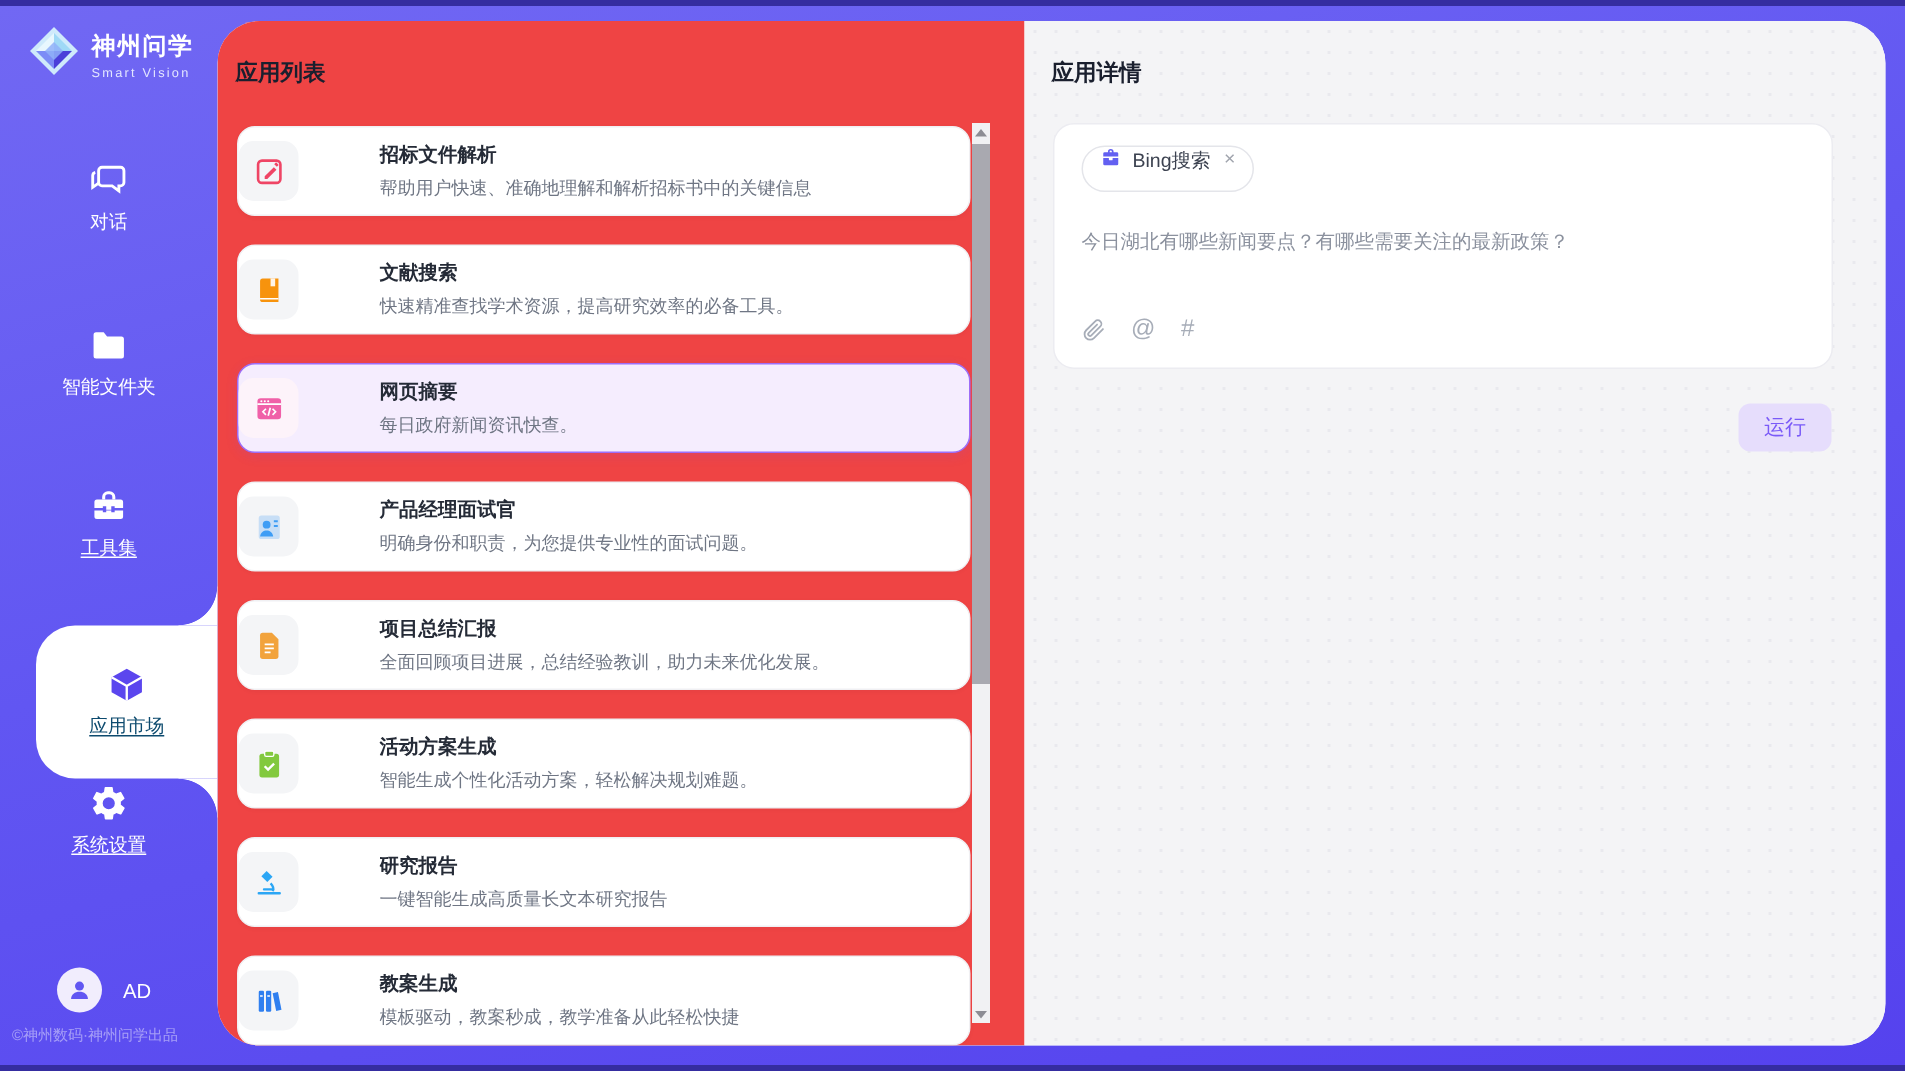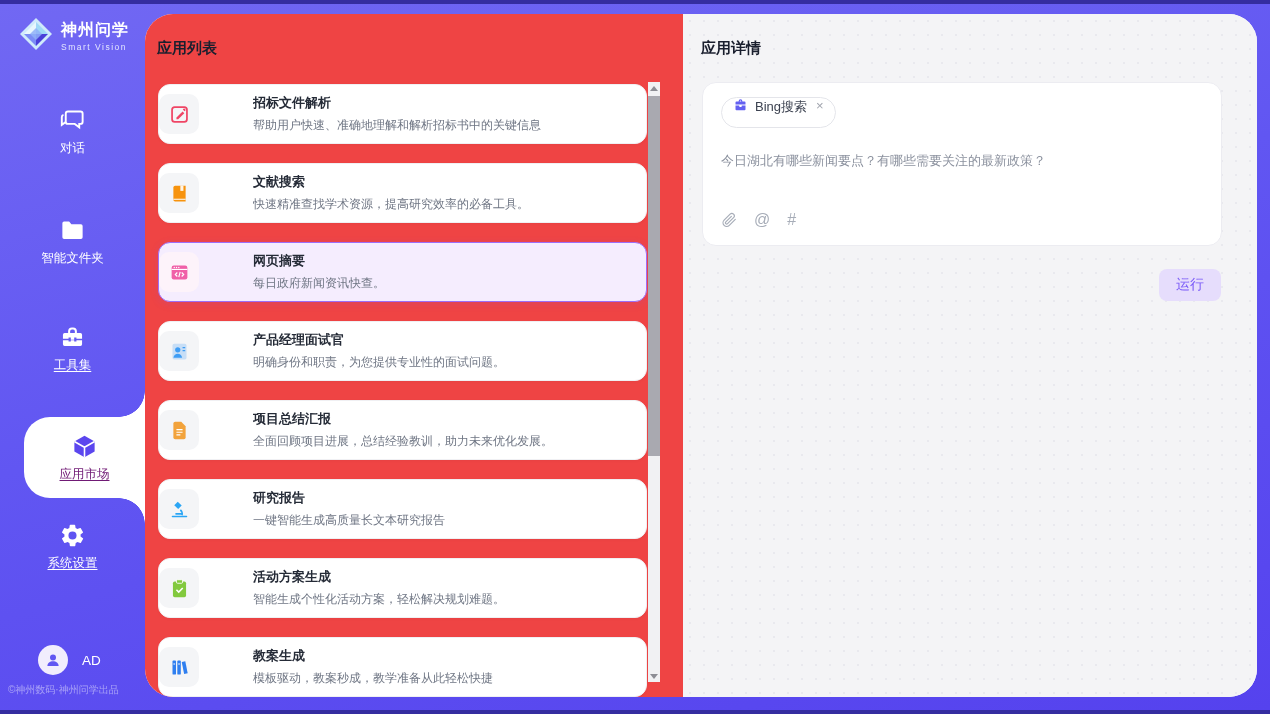--- a/index.html
+++ b/index.html
@@ -14,22 +14,22 @@
   .logo-text .cn { color:#fff; font-size:16px; font-weight:bold; letter-spacing:1px; }
   .logo-text .en { color:#e3e6ff; font-size:8.5px; letter-spacing:1.5px; margin-top:1px; }
   .nav-item { position:absolute; left:0; width:145px; display:flex; flex-direction:column;
               align-items:center; color:#fff; cursor:pointer; }
   .nav-item:nth-child(1){ top:103px; } .nav-item:nth-child(2){ top:213px; }
   .nav-item:nth-child(3){ top:320px; } .nav-item:nth-child(5){ top:518px; }
   .nav-icon svg { width:27px; height:27px; display:block; }
   .nav-label { font-size:12.5px; margin-top:6px; }
   .nav-label.u { text-decoration:underline; text-underline-offset:2px; }
   
-  .nav-item.selected { top:413px; left:24px; width:121px; height:81px; background:#fff;
-                       border-radius:26px 0 0 26px; justify-content:center; color:#701a75;text-align:center; }
+  .nav-item.selected { top:413px; left:24px; width:121px; height:102px; background:#fff;
+                       border-radius:26px 0 0 26px; justify-content:center; color:#0c4a6e;text-align:center; }
   .nav-item.selected::before, .nav-item.selected::after { content:""; position:absolute; right:0; width:26px; height:26px; }
   .nav-item.selected::before { top:-26px; background:radial-gradient(circle 26px at 0 0, rgba(0,0,0,0) 25.5px, #fff 26px); }
   .nav-item.selected::after  { bottom:-26px; background:radial-gradient(circle 26px at 0 100%, rgba(0,0,0,0) 25.5px, #fff 26px); }
   .user-row { position:absolute; left:38px; top:641px; display:flex; align-items:center; gap:14px; }
   .avatar { width:30px; height:30px; border-radius:50%; background:#f1edfd; display:flex;
             align-items:center; justify-content:center; }
   .user-initials { color:#fff; font-size:13.5px; }
   .sidebar-footer { position:absolute; left:8px; top:679px; font-size:10px; color:rgba(255,255,255,.45); }
 
   
@@ -227,43 +227,43 @@
                   <path d="M5 4a2 2 0 0 1 2-2h7l5 5v13a2 2 0 0 1-2 2H7a2 2 0 0 1-2-2z" fill="currentColor"></path>
                   <path d="M8.5 11h7M8.5 14h7M8.5 17h4.5" stroke="#fff" stroke-width="1.4"></path>
                 </svg>
               </span>
               <div class="card-texts">
                 <div class="card-title">项目总结汇报</div>
                 <div class="card-desc">全面回顾项目进展，总结经验教训，助力未来优化发展。</div>
               </div>
             </div>
             <div class="card">
+              <span class="card-icon" style="color: rgb(130, 201, 62);">
+                <svg viewBox="0 0 24 24">
+                  <rect x="4.5" y="4" width="15" height="18" rx="2" fill="currentColor"></rect>
+                  <rect x="8.5" y="2" width="7" height="4" rx="1.2" fill="currentColor" stroke="#fff" stroke-width="1"></rect>
+                  <path d="M8.5 13.5l2.6 2.6 4.6-4.6" fill="none" stroke="#fff" stroke-width="1.8"></path>
+                </svg>
+              </span>
+              <div class="card-texts">
+                <div class="card-title">活动方案生成</div>
+                <div class="card-desc">智能生成个性化活动方案，轻松解决规划难题。</div>
+              </div>
+            </div>
+            <div class="card">
               <span class="card-icon" style="color: rgb(43, 166, 245);">
                 <svg viewBox="0 0 24 24">
                   <path d="M10 3l4.5 4.5-4 4L6 7z" fill="currentColor"></path>
                   <path d="M13 12.5a6 6 0 0 1 1.8 6" fill="none" stroke="currentColor" stroke-width="1.8"></path>
                   <path d="M4 20h16M8 17h7" stroke="currentColor" stroke-width="1.8" stroke-linecap="round"></path>
                 </svg>
               </span>
               <div class="card-texts">
                 <div class="card-title">研究报告</div>
                 <div class="card-desc">一键智能生成高质量长文本研究报告</div>
-              </div>
-            </div>
-            <div class="card">
-              <span class="card-icon" style="color: rgb(130, 201, 62);">
-                <svg viewBox="0 0 24 24">
-                  <rect x="4.5" y="4" width="15" height="18" rx="2" fill="currentColor"></rect>
-                  <rect x="8.5" y="2" width="7" height="4" rx="1.2" fill="currentColor" stroke="#fff" stroke-width="1"></rect>
-                  <path d="M8.5 13.5l2.6 2.6 4.6-4.6" fill="none" stroke="#fff" stroke-width="1.8"></path>
-                </svg>
-              </span>
-              <div class="card-texts">
-                <div class="card-title">活动方案生成</div>
-                <div class="card-desc">智能生成个性化活动方案，轻松解决规划难题。</div>
               </div>
             </div>
             <div class="card">
               <span class="card-icon" style="color: rgb(47, 127, 240);">
                 <svg viewBox="0 0 24 24">
                   <rect x="4" y="4" width="4" height="16" rx="1" fill="currentColor"></rect>
                   <rect x="9.5" y="4" width="4" height="16" rx="1" fill="currentColor"></rect>
                   <path d="M15 5.5l4.5-1 3 15-4.5 1z" transform="scale(0.9) translate(1.2,1)" fill="currentColor"></path>
                   <path d="M5 8h2M10.5 8h2" stroke="#fff" stroke-width="1.2"></path>
                 </svg>

